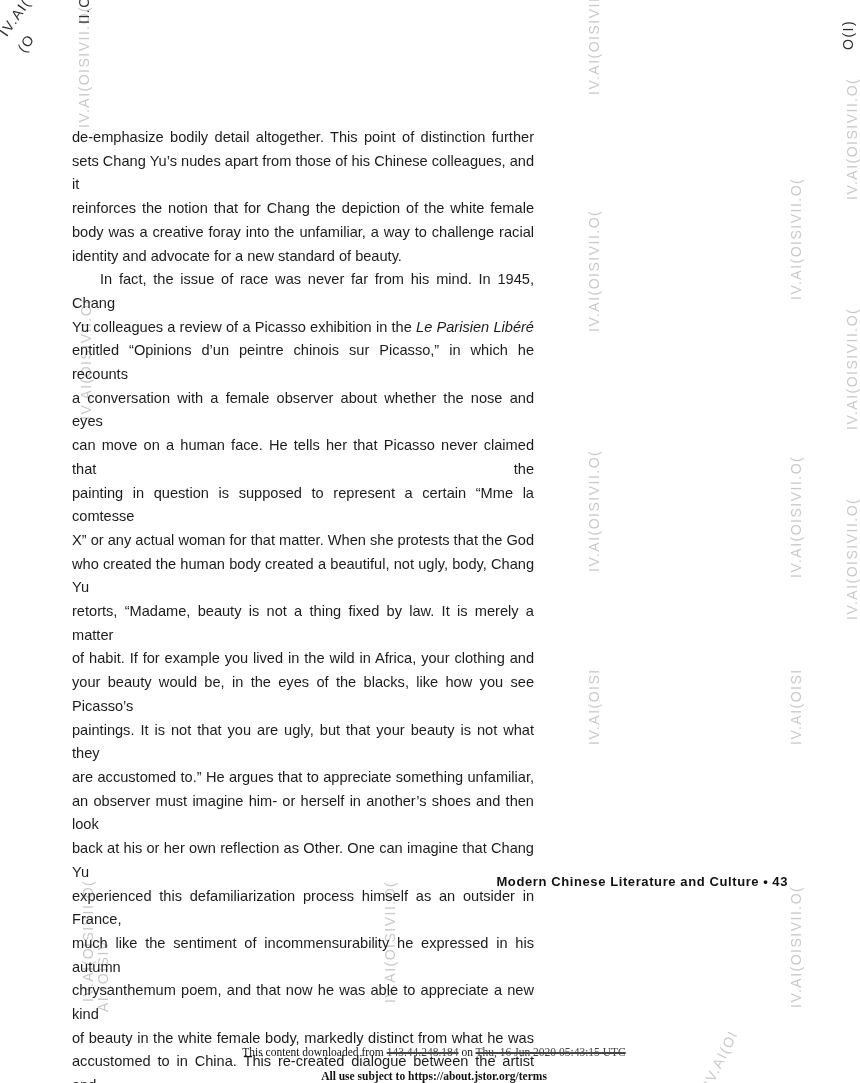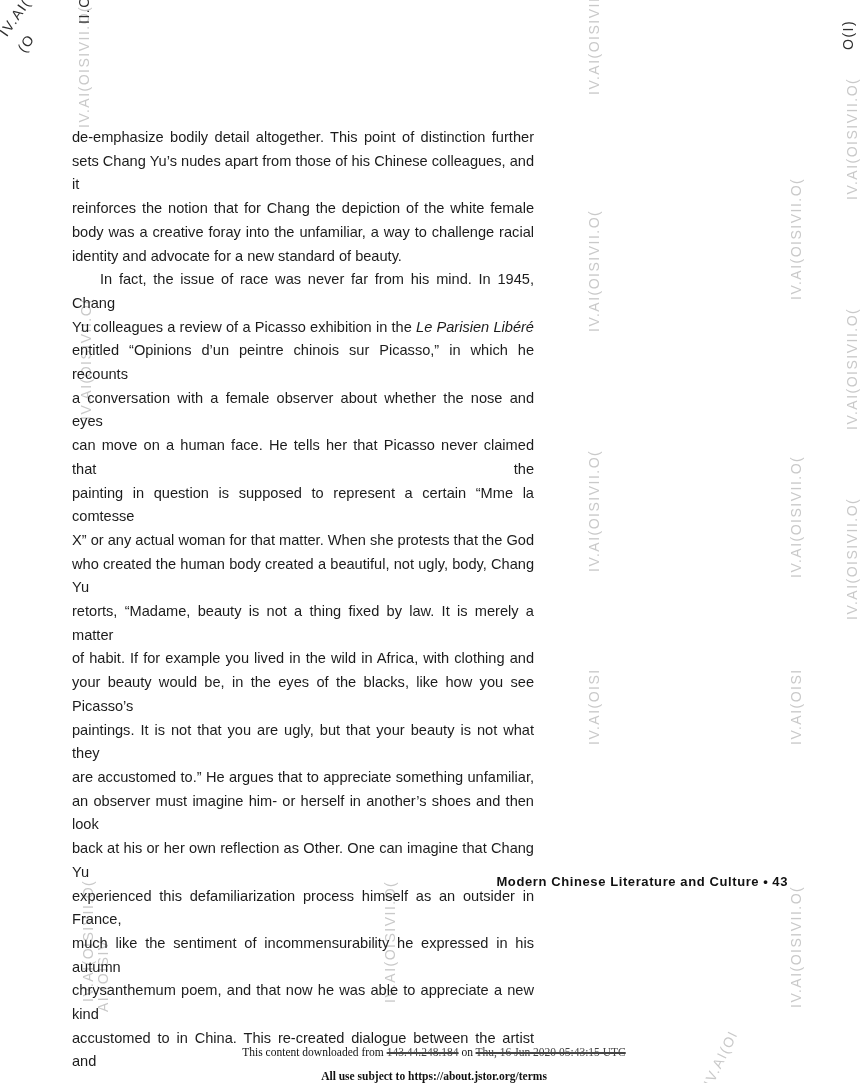--- a/index.html
+++ b/index.html
@@ -101,29 +101,30 @@
     <div class="para para-indent">
         <div class="line">In fact, the issue of race was never far from his mind. In 1945, Chang</div>
         <div class="line"><span>Yu colleagues a review of a Picasso exhibition in the </span><span class="italic">Le Parisien Libéré</span></div>
         <div class="line">entitled “Opinions d’un peintre chinois sur Picasso,” in which he recounts</div>
         <div class="line">a conversation with a female observer about whether the nose and eyes</div>
         <div class="line">can move on a human face. He tells her that Picasso never claimed that the</div>
         <div class="line">painting in question is supposed to represent a certain “Mme la comtesse</div>
         <div class="line">X” or any actual woman for that matter. When she protests that the God</div>
         <div class="line">who created the human body created a beautiful, not ugly, body, Chang Yu</div>
         <div class="line">retorts, “Madame, beauty is not a thing fixed by law. It is merely a matter</div>
-        <div class="line">of habit. If for example you lived in the wild in Africa, with clothing and</div>
+        <div class="line">of habit. If for example you lived in the wild in Africa, your clothing and</div>
         <div class="line">your beauty would be, in the eyes of the blacks, like how you see Picasso’s</div>
         <div class="line">paintings. It is not that you are ugly, but that your beauty is not what they</div>
         <div class="line">are accustomed to.” He argues that to appreciate something unfamiliar,</div>
         <div class="line">an observer must imagine him- or herself in another’s shoes and then look</div>
         <div class="line">back at his or her own reflection as Other. One can imagine that Chang Yu</div>
         <div class="line">experienced this defamiliarization process himself as an outsider in France,</div>
         <div class="line">much like the sentiment of incommensurability he expressed in his autumn</div>
         <div class="line">chrysanthemum poem, and that now he was able to appreciate a new kind</div>
+        <div class="line">of beauty in the white female body, markedly distinct from what he was</div>
         <div class="line">accustomed to in China. This re-created dialogue between the artist and</div>
       </div>
 
   </div>
 
   <div class="running-footer">
     <span>Modern Chinese Literature and Culture</span><span class="bullet">•</span><span>43</span>
   </div>
 
   <div class="jstor-footer">

